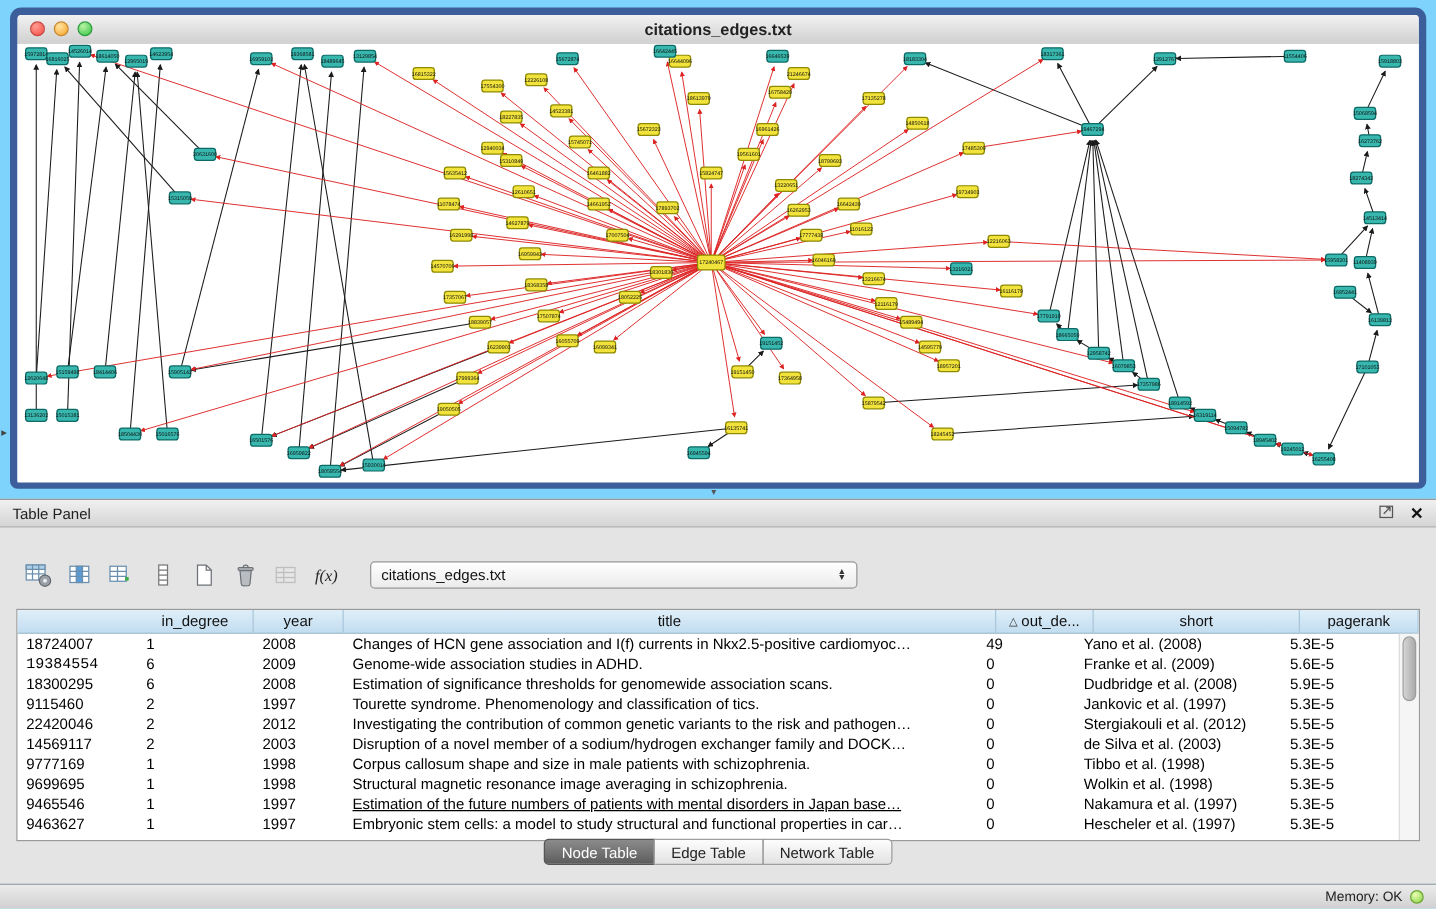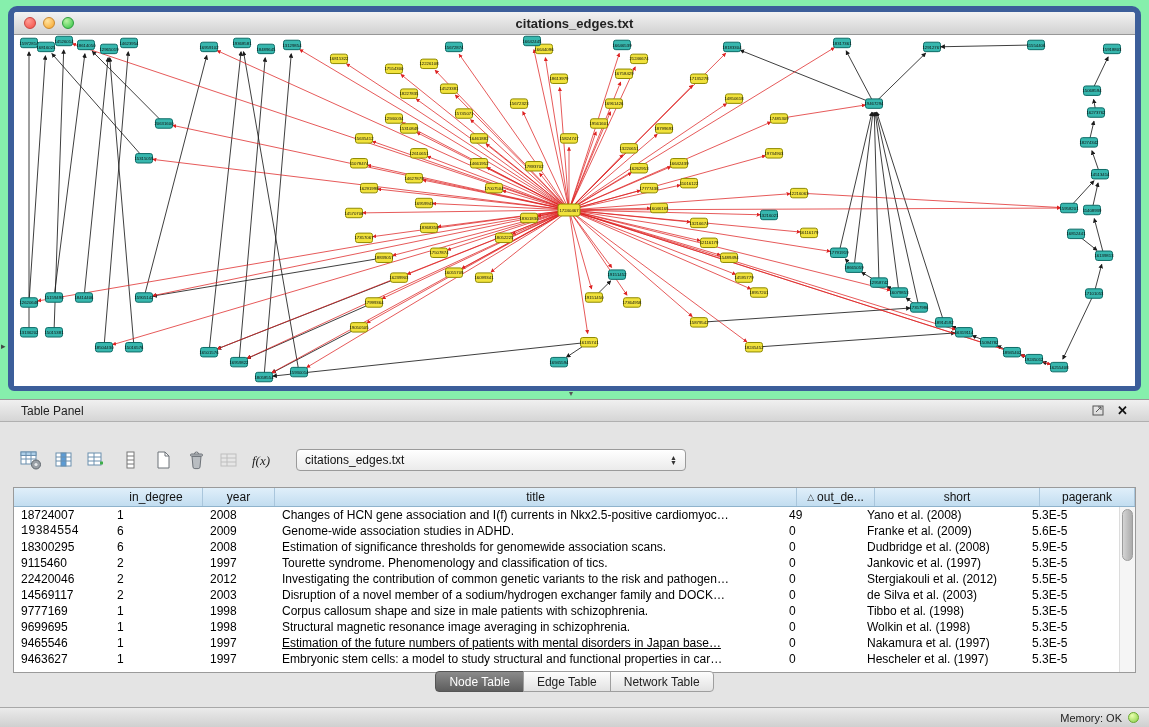--- a/index.html
+++ b/index.html
@@ -1,16 +1,16 @@
 <!DOCTYPE html>
 <html style="--win-border: #3c5e9a; --node-yellow: #f1e23c; --node-yellow-border: #8f8a00; --node-teal: #37b7ae; --node-teal-border: #0d6b66; --edge-red: #dd2222; --edge-black: #1b1b1b;"><head>
 <meta charset="utf-8">
 <style>
   html,body{margin:0;padding:0;}
-  .screen{position:relative;width:1149px;height:727px;background:#86efac;font-family:"Liberation Sans",sans-serif;overflow:hidden;}
+  .screen{position:relative;width:1149px;height:727px;background:#7dd3fc;font-family:"Liberation Sans",sans-serif;overflow:hidden;}
 
   
   .graph-window{position:absolute;left:8px;top:6px;width:1133px;height:385px;box-sizing:border-box;
     border:6px solid var(--win-border,#3c5e9a);border-radius:9px 9px 6px 6px;background:#fff;}
   .titlebar{height:22px;background:linear-gradient(#f2f2f2,#d1d1d1);border-bottom:1px solid #979797;
     border-radius:3px 3px 0 0;position:relative;display:flex;align-items:center;justify-content:center;}
   .win-title{font-size:13px;color:#222;font-weight:bold;}
   .traffic{position:absolute;left:10px;top:5px;display:flex;gap:7px;}
   .light{width:12px;height:12px;border-radius:50%;box-sizing:border-box;display:inline-block;}
   .light.red{background:radial-gradient(circle at 35% 30%,#ff9b92,#f34d44);border:1px solid #c94440;}
@@ -23,21 +23,21 @@
   .ny{fill:var(--node-yellow,#f1e23c);stroke:var(--node-yellow-border,#8f8a00);stroke-width:1;}
   .nt{fill:var(--node-teal,#37b7ae);stroke:var(--node-teal-border,#0d6b66);stroke-width:1;}
   .canvas-wrap text{font-size:4.3px;text-anchor:middle;fill:#111;font-family:"Liberation Sans",sans-serif;}
 
   .splitter-handle{position:absolute;left:569px;top:390px;font-size:8px;color:#555;line-height:8px;}
   .collapse-arrow{position:absolute;left:1px;top:342px;font-size:9px;color:#444;line-height:9px;}
 
   
   .table-panel{position:absolute;left:0;top:399px;width:1149px;height:308px;background:#e4e4e4;border-top:1px solid #999;box-sizing:border-box;}
   .panel-header{height:21px;background:linear-gradient(#f0f0f0,#d5d5d5);border-bottom:1px solid #b0b0b0;
-    display:flex;align-items:center;padding:0 21px;gap:40px;}
+    display:flex;align-items:center;padding:0 10px;gap:40px;}
   .panel-title{font-size:12px;color:#222;}
   .panel-header-icons{margin-left:auto;display:flex;align-items:center;gap:12px;}
   .close-ic{font-size:13px;font-weight:bold;color:#111;cursor:default;line-height:13px;}
   .panel-body{position:relative;height:286px;}
 
   .toolbar{display:flex;align-items:center;gap:7px;padding:26px 0 0 18px;}
   .tbtn{width:26px;height:24px;background:transparent;border:none;padding:1px;display:flex;align-items:center;justify-content:center;}
   .combo{width:390px;height:22px;margin-left:14px;border:1px solid #9a9a9a;border-radius:4px;
     background:linear-gradient(#ffffff,#ebebeb);display:flex;align-items:center;padding:0 8px;
     font-size:12px;color:#111;box-sizing:border-box;box-shadow:inset 0 1px 0 #fff;}

